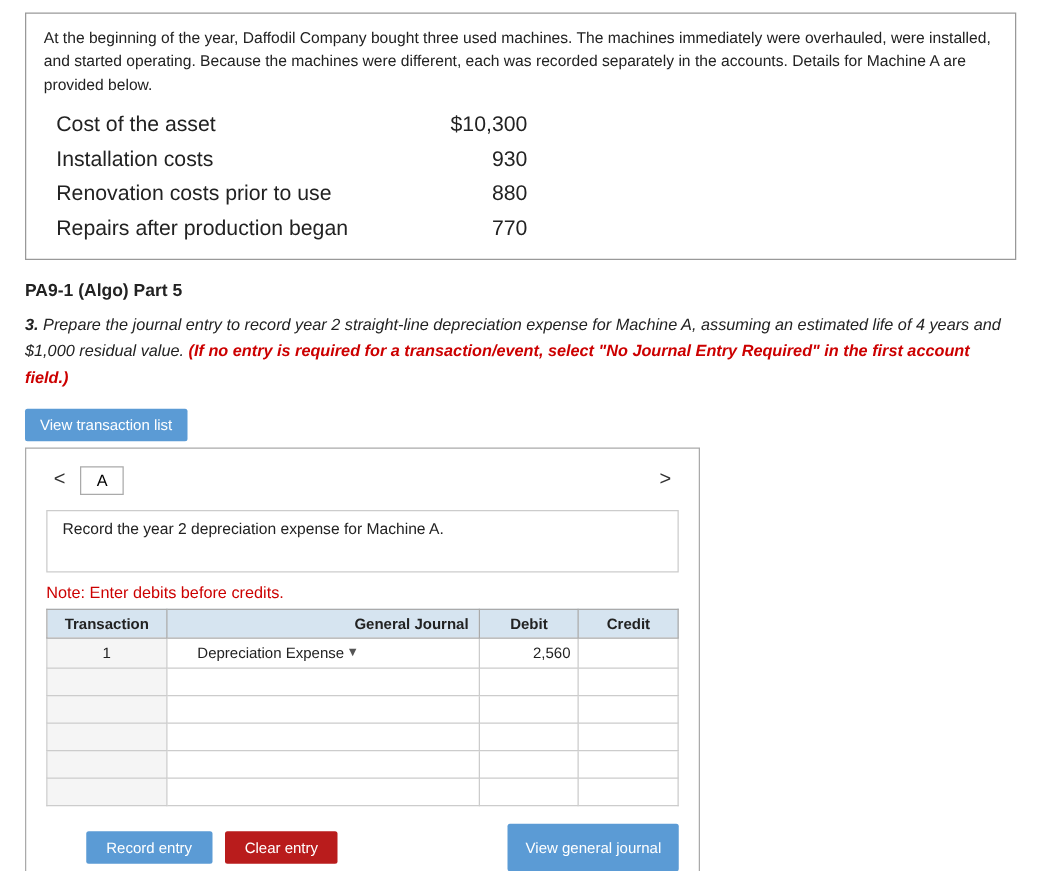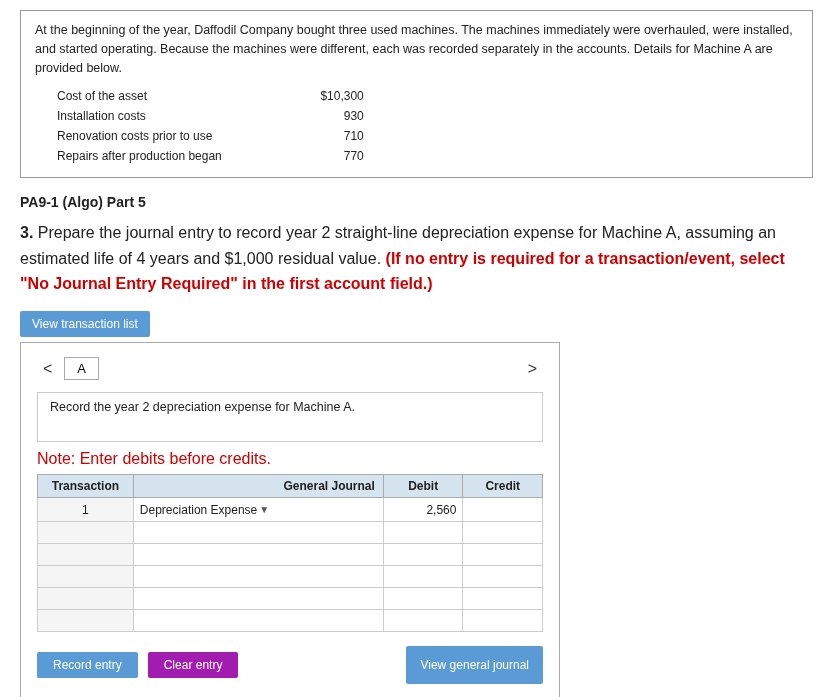--- a/index.html
+++ b/index.html
@@ -14,35 +14,36 @@
     }
     .intro-box {
       border: 1px solid #999;
       padding: 10px 14px;
       margin-bottom: 16px;
       font-size: 12.5px;
       line-height: 1.5;
     }
     .cost-table {
       margin-top: 8px;
-      margin-left: 20px;
-      font-size: 12px;
+      margin-left: 8px;
+      font-size: 17px;
     }
     .cost-table tr td:first-child { padding-right: 80px; }
     .cost-table tr td:last-child { text-align: right; min-width: 60px; }
 
     .part-header {
       font-weight: bold;
       font-size: 14px;
       margin-bottom: 10px;
     }
     .question-text {
-      font-size: 16px;
+      font-size: 13px;
       line-height: 1.6;
       margin-bottom: 14px;
+      font-style: italic;
     }
     .question-text strong { font-weight: bold; }
     .red-bold { color: #cc0000; font-weight: bold; }
 
     .btn-view-transaction {
       background: #5b9bd5;
       color: #fff;
       border: none;
       padding: 6px 12px;
       font-size: 12px;
@@ -89,21 +90,21 @@
 
     .record-description-box {
       border: 1px solid #ccc;
       padding: 7px 12px;
       font-size: 12.5px;
       margin-bottom: 8px;
       min-height: 50px;
     }
     .note-text {
       color: #cc0000;
-      font-size: 16px;
+      font-size: 13px;
       margin-bottom: 6px;
     }
 
     .journal-table {
       width: 100%;
       border-collapse: collapse;
       font-size: 12px;
     }
     .journal-table th {
       background: #d6e4f0;
@@ -133,43 +134,45 @@
       text-align: right;
       min-width: 70px;
     }
     .indented {
       padding-left: 22px !important;
     }
     .dropdown-cell {
       display: flex;
       align-items: center;
       gap: 2px;
+      margin-left: 18px;
     }
     .dropdown-arrow {
       font-size: 10px;
       color: #555;
     }
 
     .bottom-buttons {
       display: flex;
       gap: 10px;
       margin-top: 14px;
       align-items: center;
     }
     .btn-record {
       background: #5b9bd5;
       color: #fff;
       border: none;
       padding: 6px 16px;
       font-size: 12px;
       cursor: pointer;
       border-radius: 2px;
+      margin-left: 32px;
     }
     .btn-clear {
-      background: #a21caf;
+      background: #b91c1c;
       color: #fff;
       border: none;
       padding: 6px 16px;
       font-size: 12px;
       cursor: pointer;
       border-radius: 2px;
     }
     .btn-view-journal {
       background: #5b9bd5;
       color: #fff;
@@ -197,21 +200,21 @@
         <tr>
           <td>Cost of the asset</td>
           <td>$10,300</td>
         </tr>
         <tr>
           <td>Installation costs</td>
           <td>930</td>
         </tr>
         <tr>
           <td>Renovation costs prior to use</td>
-          <td>710</td>
+          <td>880</td>
         </tr>
         <tr>
           <td>Repairs after production began</td>
           <td>770</td>
         </tr>
       </tbody>
   </table>
 </div>
 
 

